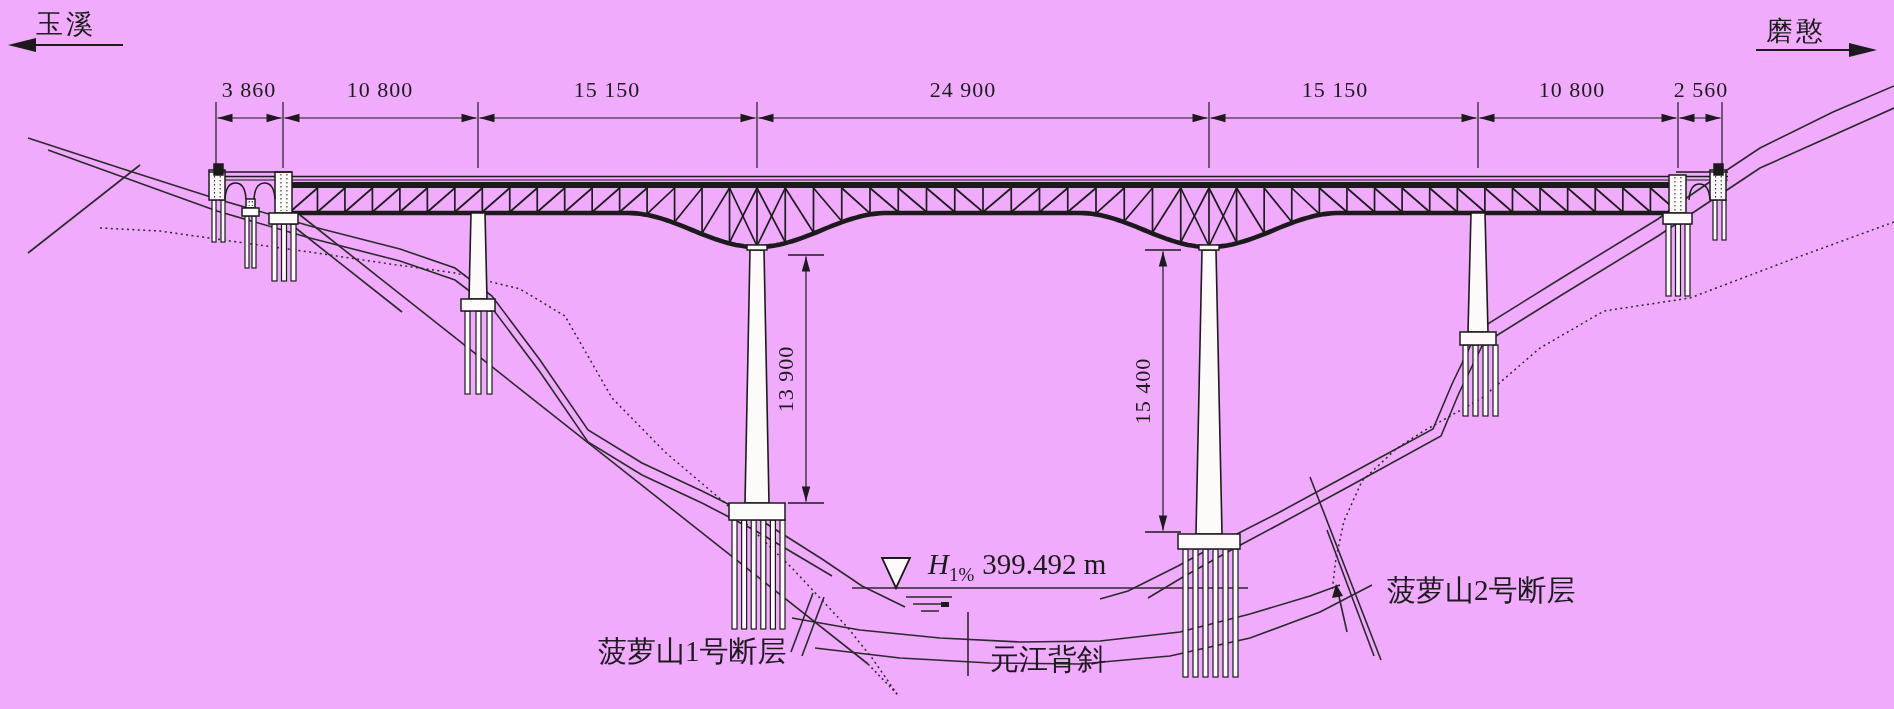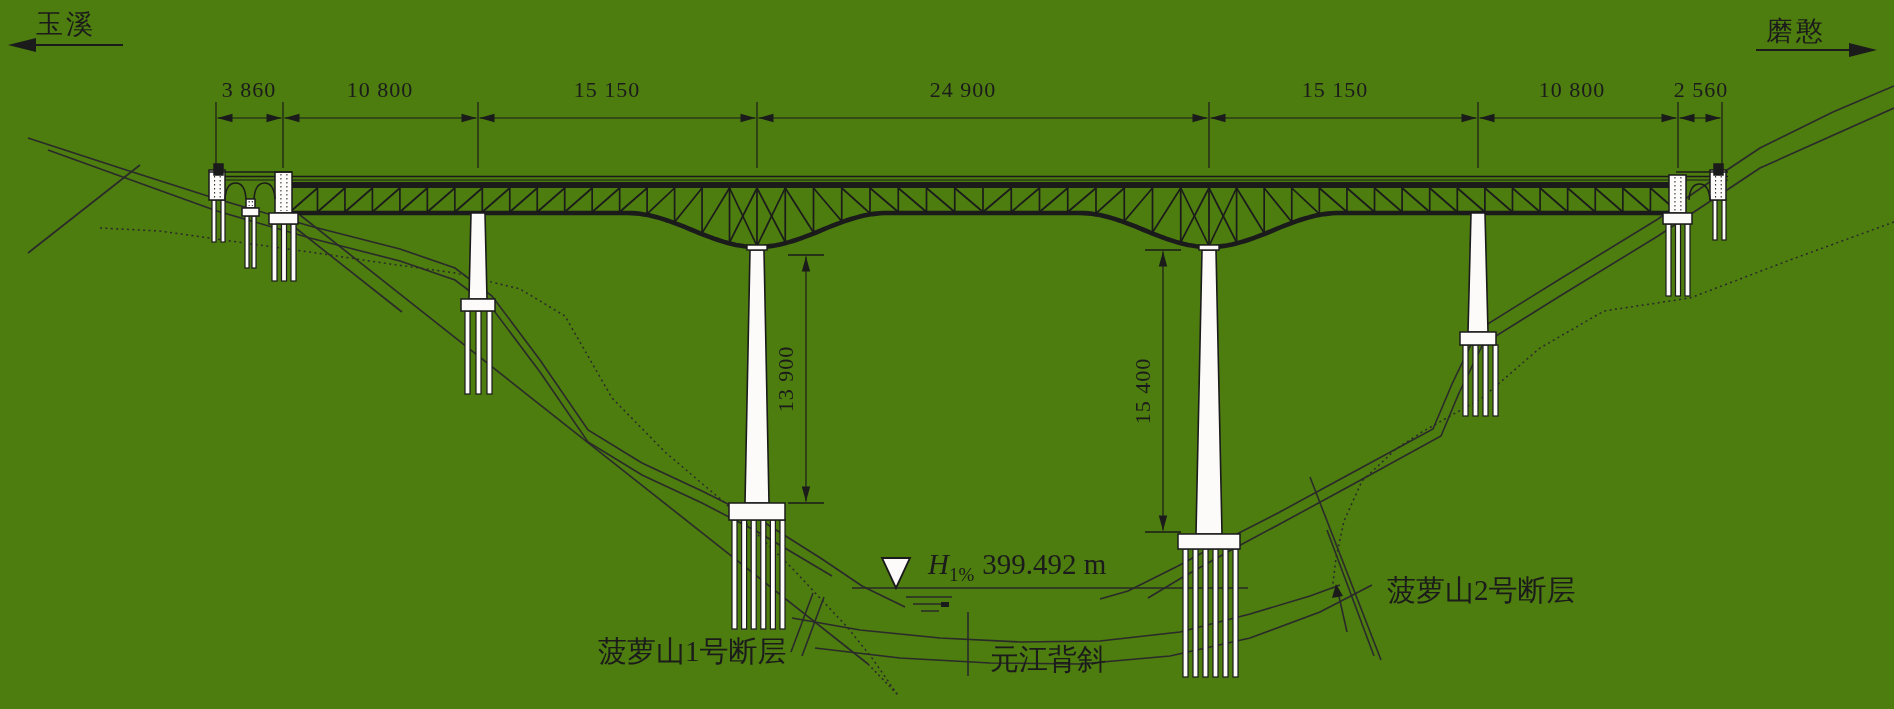--- a/index.html
+++ b/index.html
@@ -1,16 +1,16 @@
 <!DOCTYPE html>
 <html><head>
 <meta charset="utf-8">
 <style>
   html,body{margin:0;padding:0;background:#e8e8e8;}
-  .stage{width:1894px;height:709px;background:#4d7c0f;position:relative;overflow:hidden;
+  .stage{width:1894px;height:709px;background:#f0abfc;position:relative;overflow:hidden;
          font-family:"Liberation Serif", serif;}
   svg text{fill:#1b1b1b;}
   .dim-label{font-size:22px;letter-spacing:1px;}
   .cjk-label{font-size:29px;}
   .dir-label{font-size:27px;letter-spacing:3px;}
 </style>
 </head>
 <body>
 
 <div class="stage">

